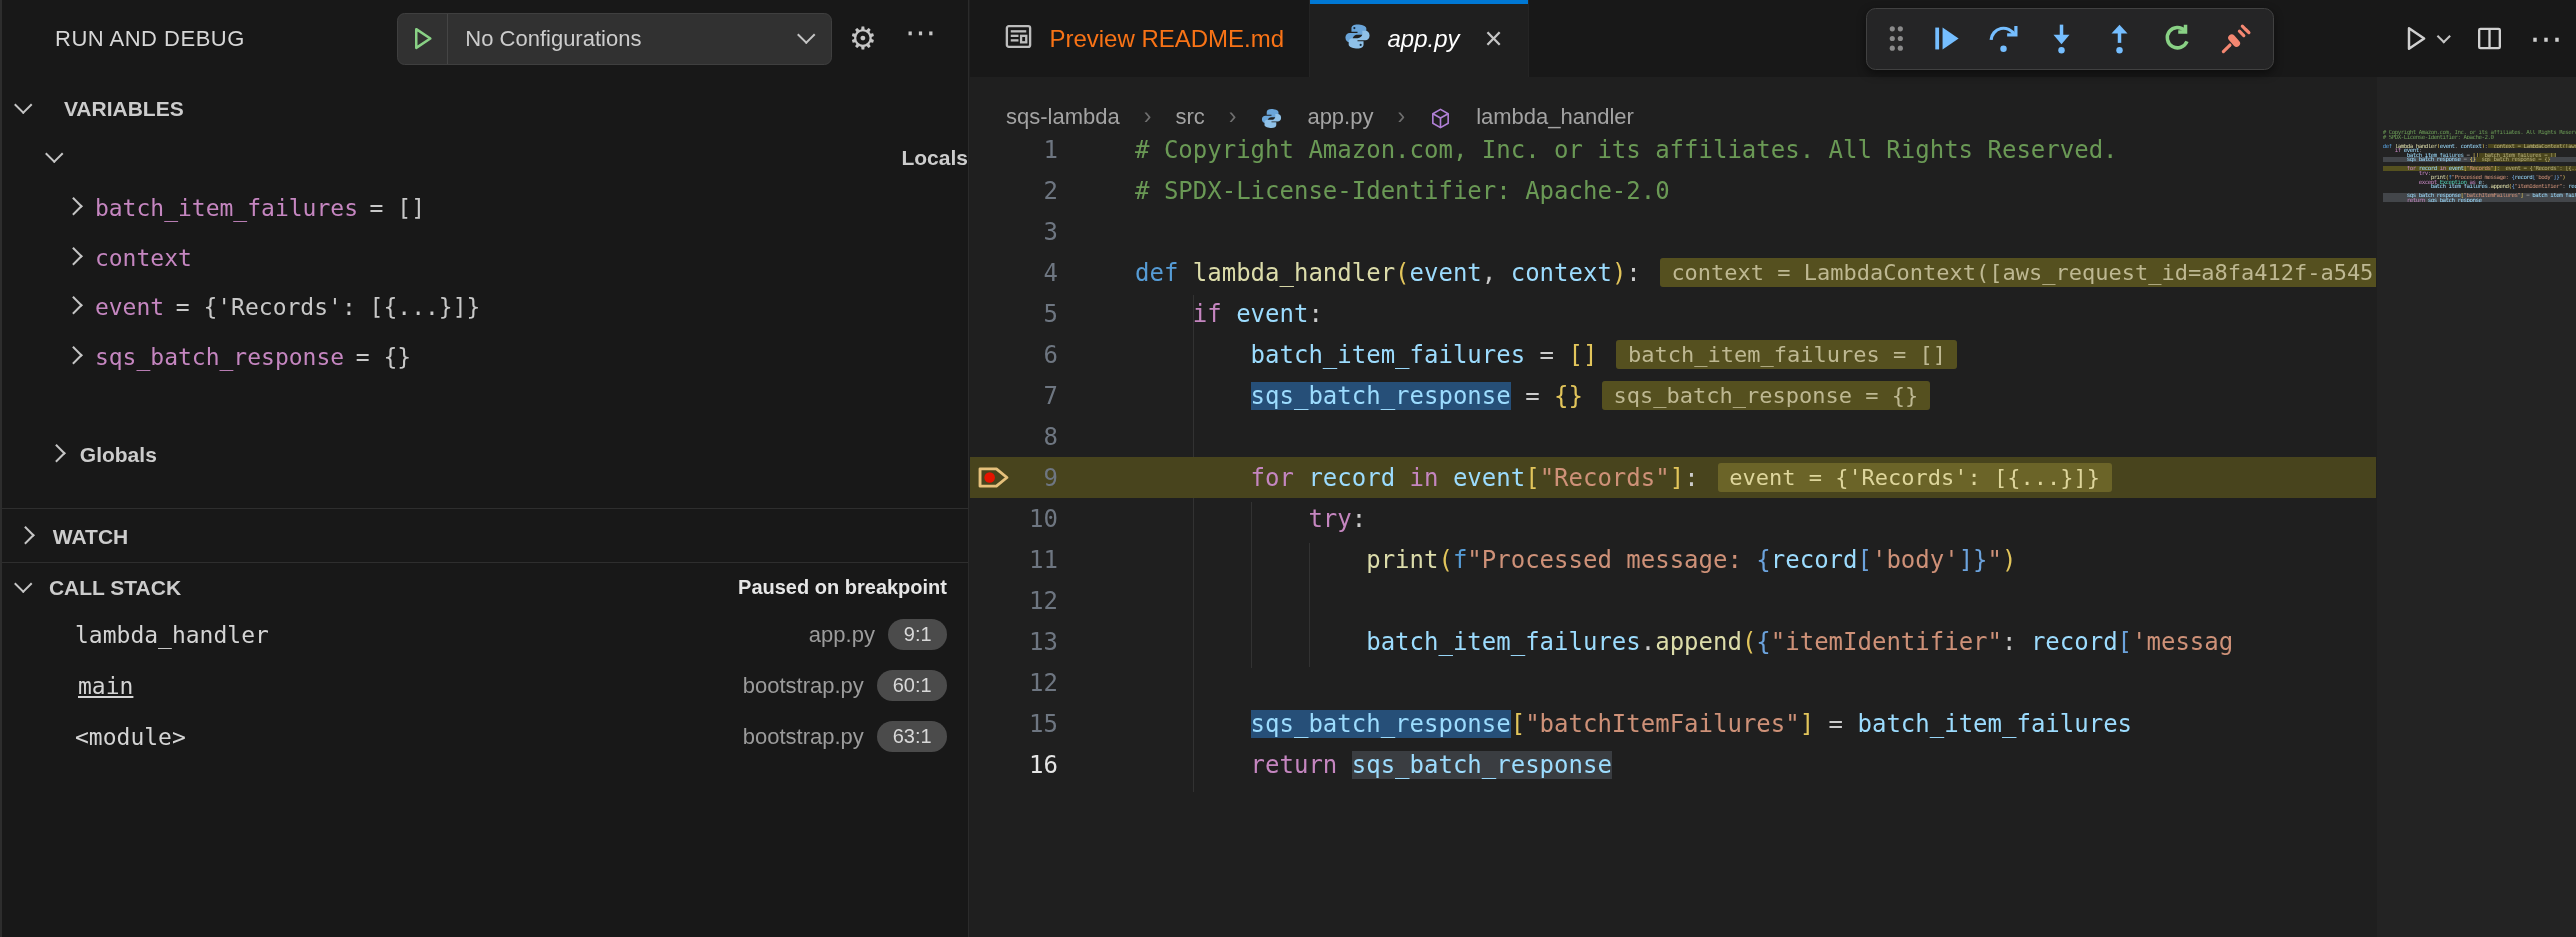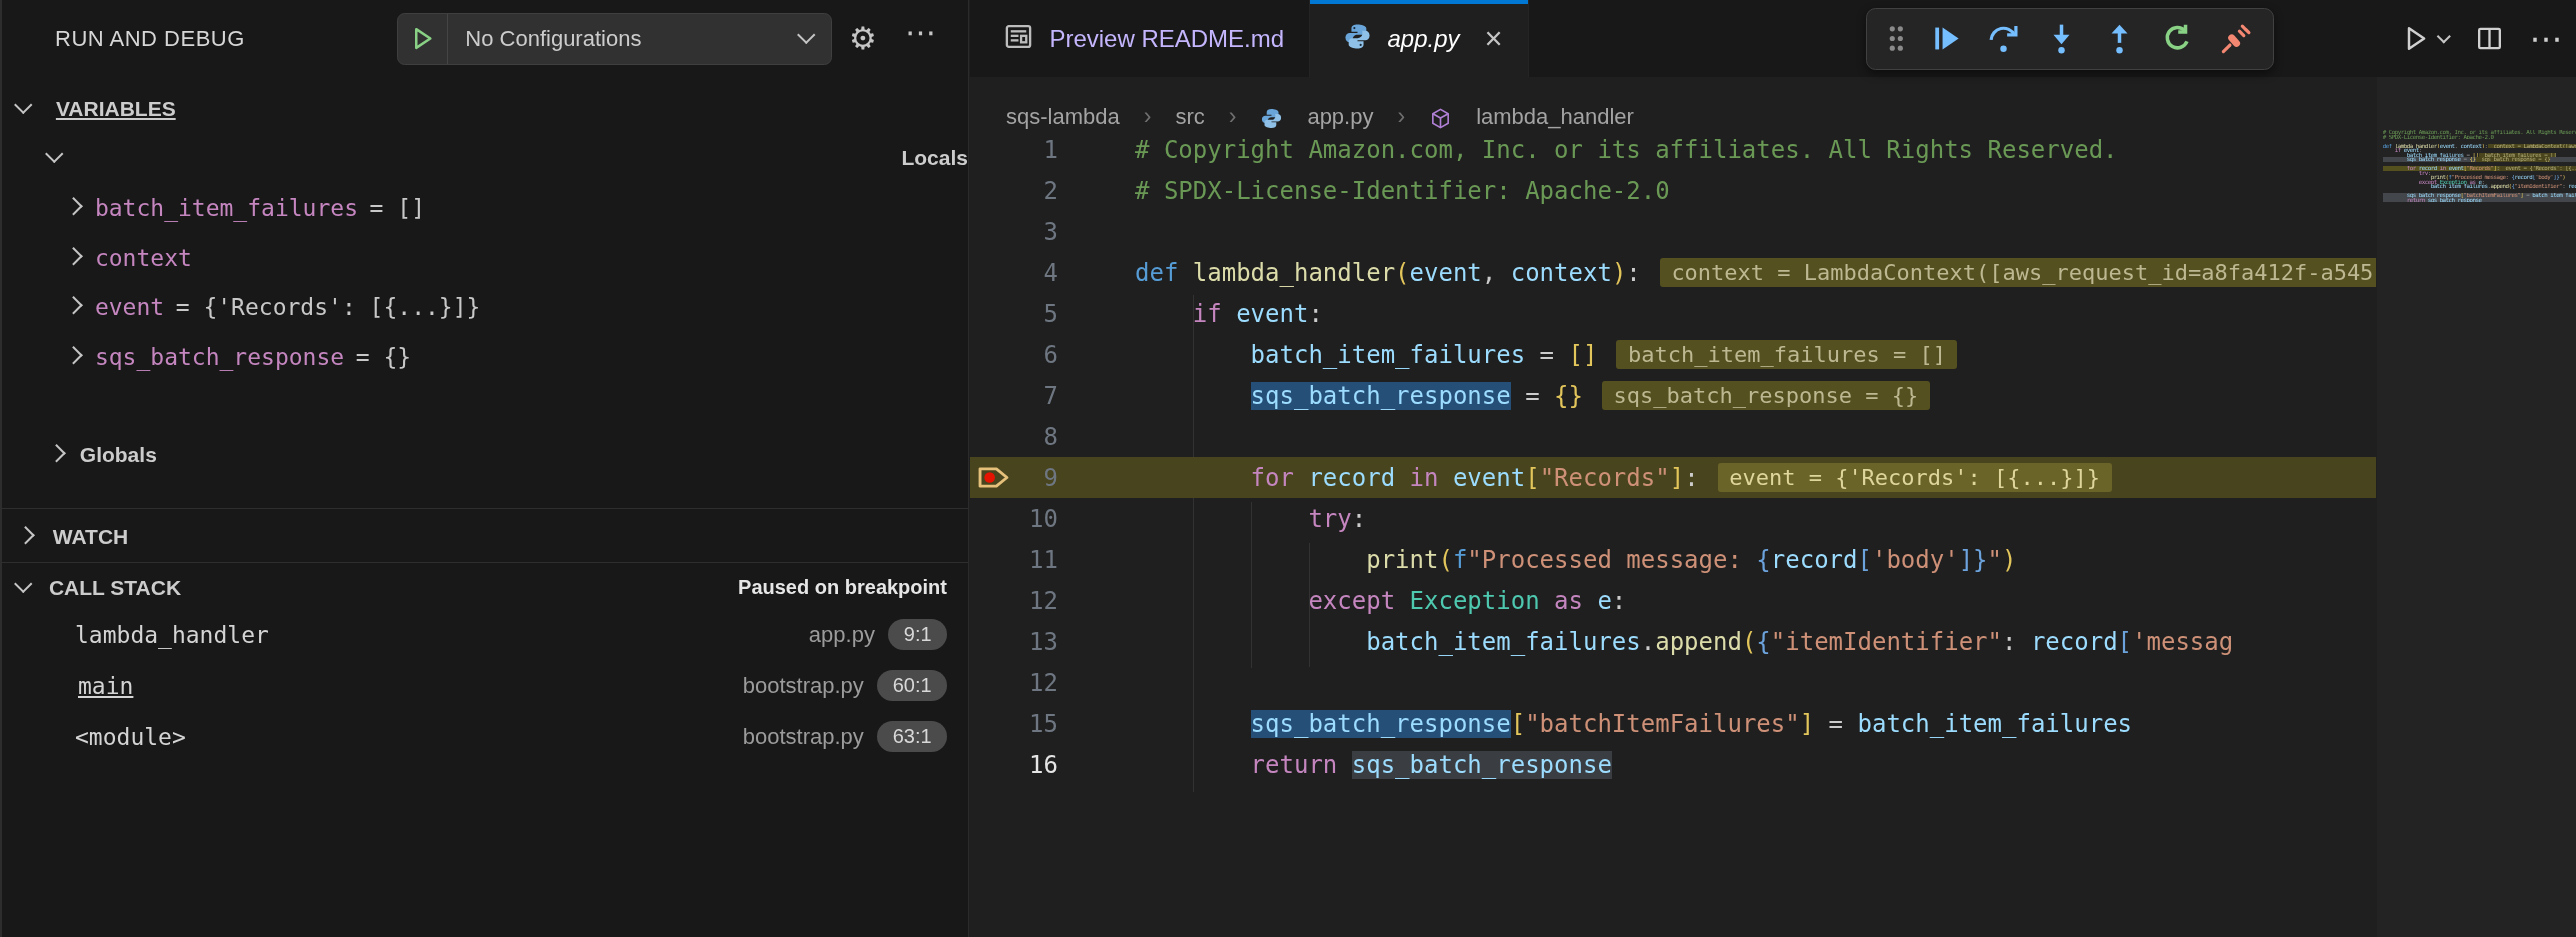--- a/index.html
+++ b/index.html
@@ -30,21 +30,21 @@
   .divider { position:absolute; left:0; right:0; height:1px; background:#2e2e2e; }
   .paused { position:absolute; right:21px; font-size:20px; font-weight:bold; color:#e6e6e6; }
   .frame-name { font-size:23px; color:#d4d4d4; }
   .frame-right { position:absolute; right:21px; display:flex; align-items:center; gap:13.5px; }
   .frame-file { font-size:22px; color:#9b9b9b; }
   .badge { background:#4b4b4b; color:#d8d8d8; font-size:20px; border-radius:18.3px; padding:3.9px 15.4px; }
   
   #tabbar { position:absolute; left:970px; top:0; right:0; height:77px; background:#181818; display:flex; }
   .tab { height:77px; display:flex; align-items:center; padding:0 25px 0 33px; gap:15.4px;
     border-right:1px solid #242424; position:relative; cursor:pointer; }
-  .tab.inactive { background:#181818; color:#c4b5fd; }
+  .tab.inactive { background:#181818; color:#f97316; }
   .tab.active { background:#1f1f1f; color:#ffffff; }
   .tab.active::before { content:""; position:absolute; left:0; top:0; right:0; height:3.9px; background:#0078d4; }
   .tab-label { font-size:24px; white-space:nowrap; }
   .tab.active .tab-label { font-style:italic; }
   .tab-close { font-size:31px; color:#c5c5c5; margin-left:9.6px; cursor:pointer; line-height:29px; }
   #breadcrumbs { position:absolute; left:1006px; top:77px; height:53px; display:flex; align-items:flex-end;
     gap:24px; font-size:22px; color:#a3a3a3; white-space:nowrap; }
   .crumb-sep { color:#6f6f6f; font-size:23px; }
   
   #debug-toolbar { position:absolute; left:1866px; top:7.7px; width:408px; height:62px;
@@ -97,21 +97,21 @@
           </svg>
       </span>
       <span class="config-label">No Configurations</span>
       <span class="config-chev"><span class="chev down"></span></span>
     </div>
     <span class="hdr-ico" style="left:847px;">⚙</span>
     <span class="hdr-ico" style="left:903px; top:15.4px;">⋯</span>
 
     <div class="row" style="top:91px;">
       <span style="margin-left:15.4px;"><span class="chev down"></span></span>
-      <span class="sec-label" style="margin-left:26px;text-decoration:underline;">VARIABLES</span>
+      <span class="sec-label" style="margin-left:34px;">VARIABLES</span>
     </div>
     <div class="row" style="top:140px;justify-content:space-between;">
       <span style="margin-left:46px;"><span class="chev down"></span></span>
       <span class="sec-label" style="margin-left:19px;">Locals</span>
     </div>
 
     <div class="row" style="top:190px;">
       <span style="margin-left:65px;"><span class="chev right"></span></span>
       <span class="mono var-name" style="margin-left:15.4px;">batch_item_failures</span>
       <span class="mono var-value" style="margin-left:11.6px;">= []</span>
@@ -306,21 +306,21 @@
         <div class="code-row"><span class="bp-slot"></span><span class="num">5</span><span class="code-text"><span>    </span><span class="t-kw">if</span><span> </span><span class="t-var">event</span><span>:</span></span></div>
         <div class="code-row"><span class="bp-slot"></span><span class="num">6</span><span class="code-text"><span>        </span><span class="t-var">batch_item_failures</span><span> = </span><span class="t-brk">[]</span></span><span class="hint">batch_item_failures = []</span></div>
         <div class="code-row"><span class="bp-slot"></span><span class="num">7</span><span class="code-text"><span>        </span><span class="t-var t-sel">sqs_batch_response</span><span> = </span><span class="t-brk">{}</span></span><span class="hint">sqs_batch_response = {}</span></div>
         <div class="code-row"><span class="bp-slot"></span><span class="num">8</span><span class="code-text"></span></div>
         <div class="code-row cur"><span class="bp-slot"><svg width="33" height="25" viewBox="0 0 34 26">
               <path d="M3 4 h17 l11 9 -11 9 h-17 z" fill="none" stroke="#e5c07b" stroke-width="3" stroke-linejoin="round"></path>
               <circle cx="13" cy="13" r="5.5" fill="#e51400"></circle>
             </svg></span><span class="num">9</span><span class="code-text"><span>        </span><span class="t-kw">for</span><span> </span><span class="t-var">record</span><span> </span><span class="t-kw">in</span><span> </span><span class="t-var">event</span><span class="t-brk">[</span><span class="t-str">"Records"</span><span class="t-brk">]</span><span>:</span></span><span class="hint">event = {'Records': [{...}]}</span></div>
         <div class="code-row"><span class="bp-slot"></span><span class="num">10</span><span class="code-text"><span>            </span><span class="t-kw">try</span><span>:</span></span></div>
         <div class="code-row"><span class="bp-slot"></span><span class="num">11</span><span class="code-text"><span>                </span><span class="t-fn">print</span><span class="t-brk">(</span><span class="t-kwb">f</span><span class="t-str">"Processed message: </span><span class="t-blu">{</span><span class="t-var">record</span><span class="t-blu">[</span><span class="t-str">'body'</span><span class="t-blu">]</span><span class="t-blu">}</span><span class="t-str">"</span><span class="t-brk">)</span></span></div>
-        <div class="code-row"><span class="bp-slot"></span><span class="num">12</span><span class="code-text"><span>            </span><span class="t-kw">except</span><span> </span><span class="t-typ">Exception</span><span> </span><span class="t-kw">as</span><span> </span><span class="t-var">e</span><span>:</span></span></div>
+        <div class="code-row"><span class="bp-slot"></span><span class="num">12</span></div>
         <div class="code-row"><span class="bp-slot"></span><span class="num">13</span><span class="code-text"><span>                </span><span class="t-var">batch_item_failures</span><span>.</span><span class="t-fn">append</span><span class="t-brk">(</span><span class="t-blu">{</span><span class="t-str">"itemIdentifier"</span><span>: </span><span class="t-var">record</span><span class="t-blu">[</span><span class="t-str">'messag</span></span></div>
         <div class="code-row"><span class="bp-slot"></span><span class="num">12</span><span class="code-text"></span></div>
         <div class="code-row"><span class="bp-slot"></span><span class="num">15</span><span class="code-text"><span>        </span><span class="t-var t-sel">sqs_batch_response</span><span class="t-brk">[</span><span class="t-str">"batchItemFailures"</span><span class="t-brk">]</span><span> = </span><span class="t-var">batch_item_failures</span></span></div>
         <div class="code-row"><span class="bp-slot"></span><span class="num active">16</span><span class="code-text"><span>        </span><span class="t-kw">return</span><span> </span><span class="t-var t-word">sqs_batch_response</span></span></div>
       </div>
   </div>
 
   <div id="minimap">
     <div id="mini-lines">
         <div class="mini-line"><span class="t-cmt"># Copyright Amazon.com, Inc. or its affiliates. All Rights Reserved.</span></div>

